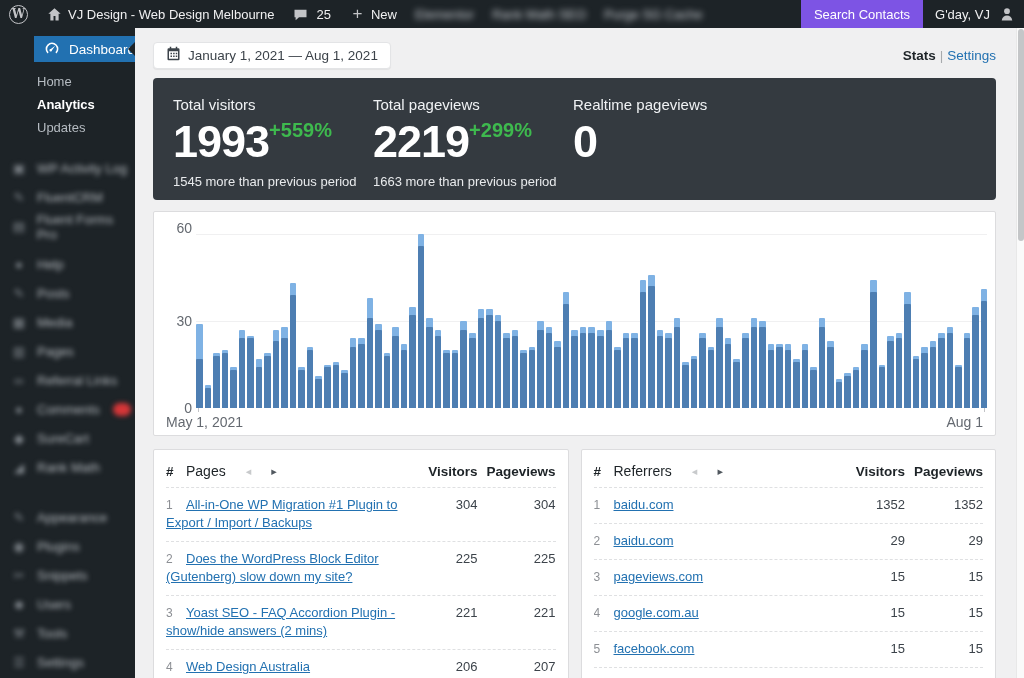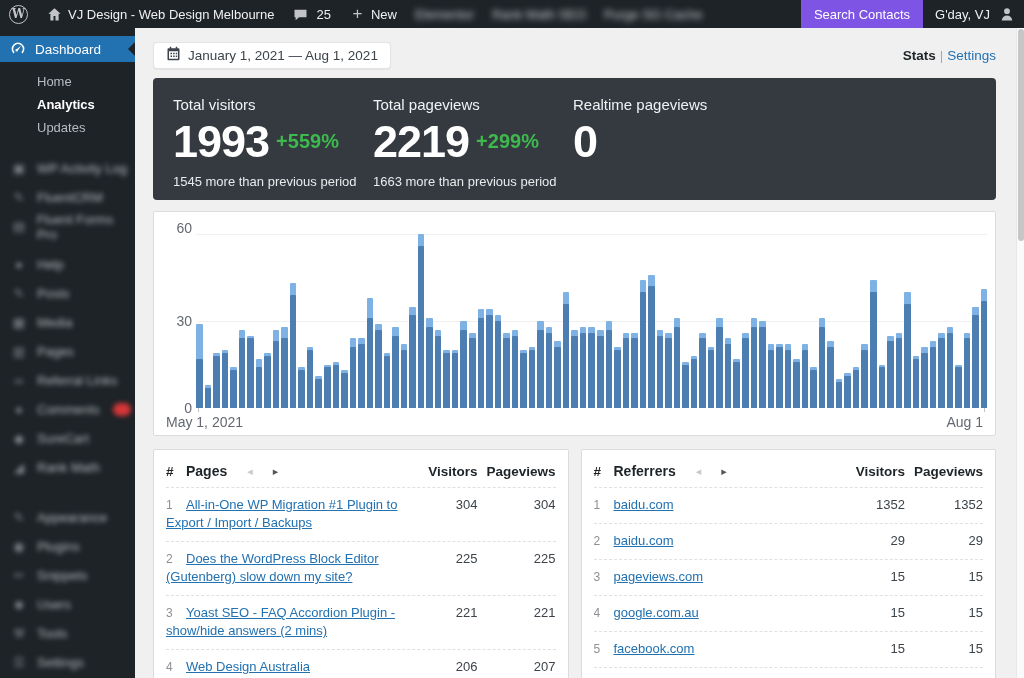--- a/index.html
+++ b/index.html
@@ -16,21 +16,21 @@
     font-size:12px; font-weight:bold; display:flex; align-items:center; justify-content:center; font-family:"DejaVu Serif", serif; }
   .ab-count { margin-left:2px; }
   .ab-spacer { flex:1; }
   .ab-blur { color:#c7cbd0; filter:blur(3px); }
   .search-contacts { background:#7d54e4; color:#fff; height:28px; display:flex; align-items:center; padding:0 13px; cursor:pointer; }
   .ab-greeting { padding:0 8px 0 12px; color:#f0f0f1; }
 
   
   .sidebar { position:absolute; top:28px; left:0; width:135px; bottom:0; background:#1d2327; z-index:20; overflow:hidden; }
   .menu-dashboard { position:relative; margin-top:8px; height:26px; background:#2271b1; color:#fff;
-    display:flex; align-items:center; padding-left:10px; gap:9px; font-size:13.5px; cursor:pointer; }
+    display:flex; align-items:center; padding-left:10px; gap:9px; font-size:13.5px; cursor:pointer;margin-left:34px; }
   .menu-dashboard::after { content:""; position:absolute; right:0; top:50%; transform:translateY(-50%);
     border:7px solid transparent; border-right:7px solid #1d2327; }
   .gauge svg { display:block; }
   .submenu { padding:8px 0 6px; }
   .submenu-item { height:23px; line-height:23px; padding-left:37px; font-size:13px; color:#b6bcc2; cursor:pointer; }
   .submenu-item.current { color:#fff; font-weight:bold; }
   .menu-group { margin-top:9px; }
   .menu-group.gap-lg { margin-top:21px; }
   .menu-item { height:29px; display:flex; align-items:center; padding-left:10px; gap:9px; font-size:13px;
     color:#b2b7bc; cursor:pointer; }
@@ -45,41 +45,41 @@
     height:27px; display:inline-flex; align-items:center; gap:7px; padding:0 12px; font-size:13.5px; color:#3c434a; cursor:pointer; }
   .stats-settings { font-size:13.5px; color:#646970; }
   .stats-settings .bold { color:#1d2327; font-weight:bold; }
   .stats-settings .sep { margin:0 4px; color:#a7aaad; }
   .stats-settings a { color:#2271b1; text-decoration:none; cursor:pointer; }
 
   
   .stats-box { margin-top:4px; height:122px; background:#343a40; border-radius:4px; display:flex; padding:18px 20px; }
   .stat-col { width:200px; color:#fff; }
   .stat-label { font-size:15px; color:#f0f2f4; }
-  .stat-value-row { display:flex; align-items:center; gap:7px; margin-top:6px; }
+  .stat-value-row { display:flex; align-items:flex-start; gap:0; margin-top:6px; }
   .stat-value { font-size:45px; font-weight:600; letter-spacing:-1px; line-height:1; color:#fff; }
   .stat-change { font-size:20px; font-weight:bold; color:#3eb94e; }
   .stat-sub { font-size:13px; color:#e8eaec; margin-top:10px; }
 
   
   .chart-card { position:relative; margin-top:11px; height:225px; background:#fff; border:1px solid #dcdcde; border-radius:2px; }
   .ylab { position:absolute; left:16px; width:22px; text-align:right; font-size:14px; color:#646970; }
   .gridline { position:absolute; left:42px; right:8px; height:1px; background:#f0f0f1; }
   .plot { position:absolute; left:42px; right:8px; top:22px; height:174px; display:flex; align-items:flex-end; gap:2px; }
   .day { position:relative; flex:1; height:100%; }
   .bar-pv, .bar-v { position:absolute; bottom:0; left:0; width:100%; border-radius:1px 1px 0 0; }
   .tick { position:absolute; width:1px; height:4px; background:#c3c4c7; top:196px; }
   .xlab { position:absolute; top:202px; font-size:14px; color:#646970; }
 
   
   .tables { margin-top:13px; display:flex; gap:12px; }
   .table-card { flex:1; background:#fff; border:1px solid #dcdcde; border-radius:2px; padding:10px 12px 12px; height:420px; }
   .t-head { display:flex; align-items:center; font-size:13.5px; color:#1d2327; padding:3px 0 8px; }
   .t-rank-h { width:20px; font-weight:bold; }
-  .t-title { font-weight:bold; font-size:14px; }
+  .t-title { font-weight:normal; font-size:14px; }
   .t-arrow { margin-left:20px; font-size:11px; cursor:pointer; }
   .t-arrow.disabled { color:#c8cacc; cursor:default; }
   .t-arrow.enabled { color:#50575e; }
   .t-nums-h { margin-left:auto; display:flex; }
   .t-nums-h span { display:inline-block; text-align:right; font-weight:bold; }
   .colw1 { width:62px; } .colw2 { width:78px; }
   .t-row { border-top:1px dashed #dfe0e2; padding:8px 0 9px; font-size:13px; line-height:18px; overflow:hidden; }
   .t-row .row-nums { float:right; color:#3c434a; }
   .t-row .row-nums span { display:inline-block; text-align:right; }
   .t-rank { display:inline-block; width:20px; color:#8c8f94; font-size:12px; }

